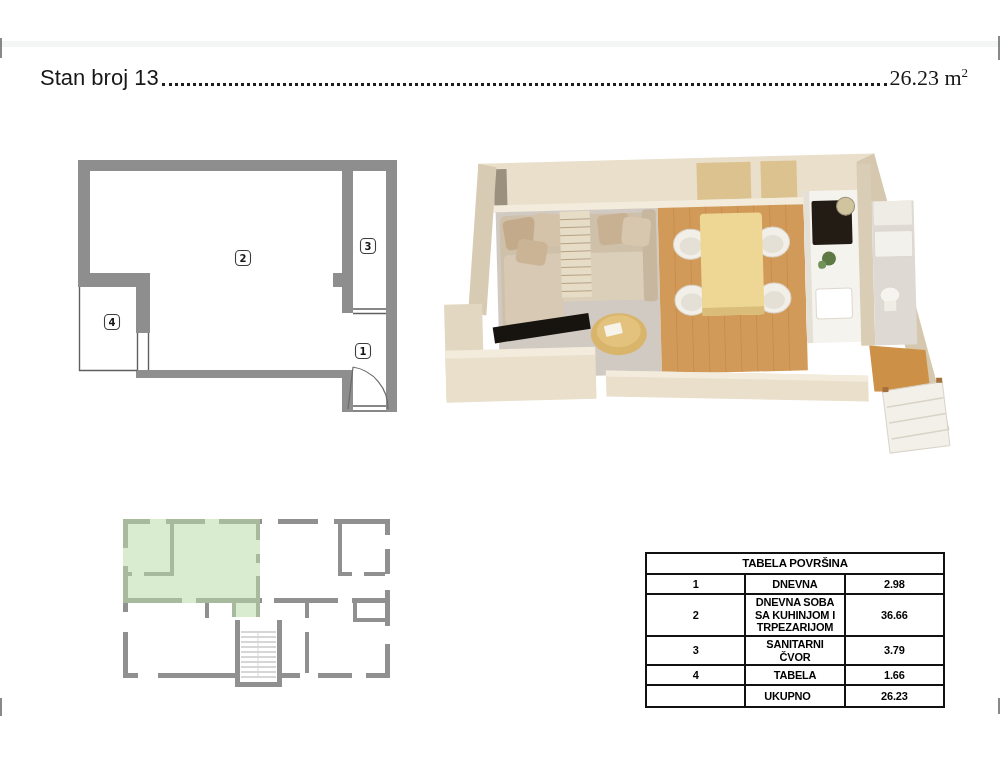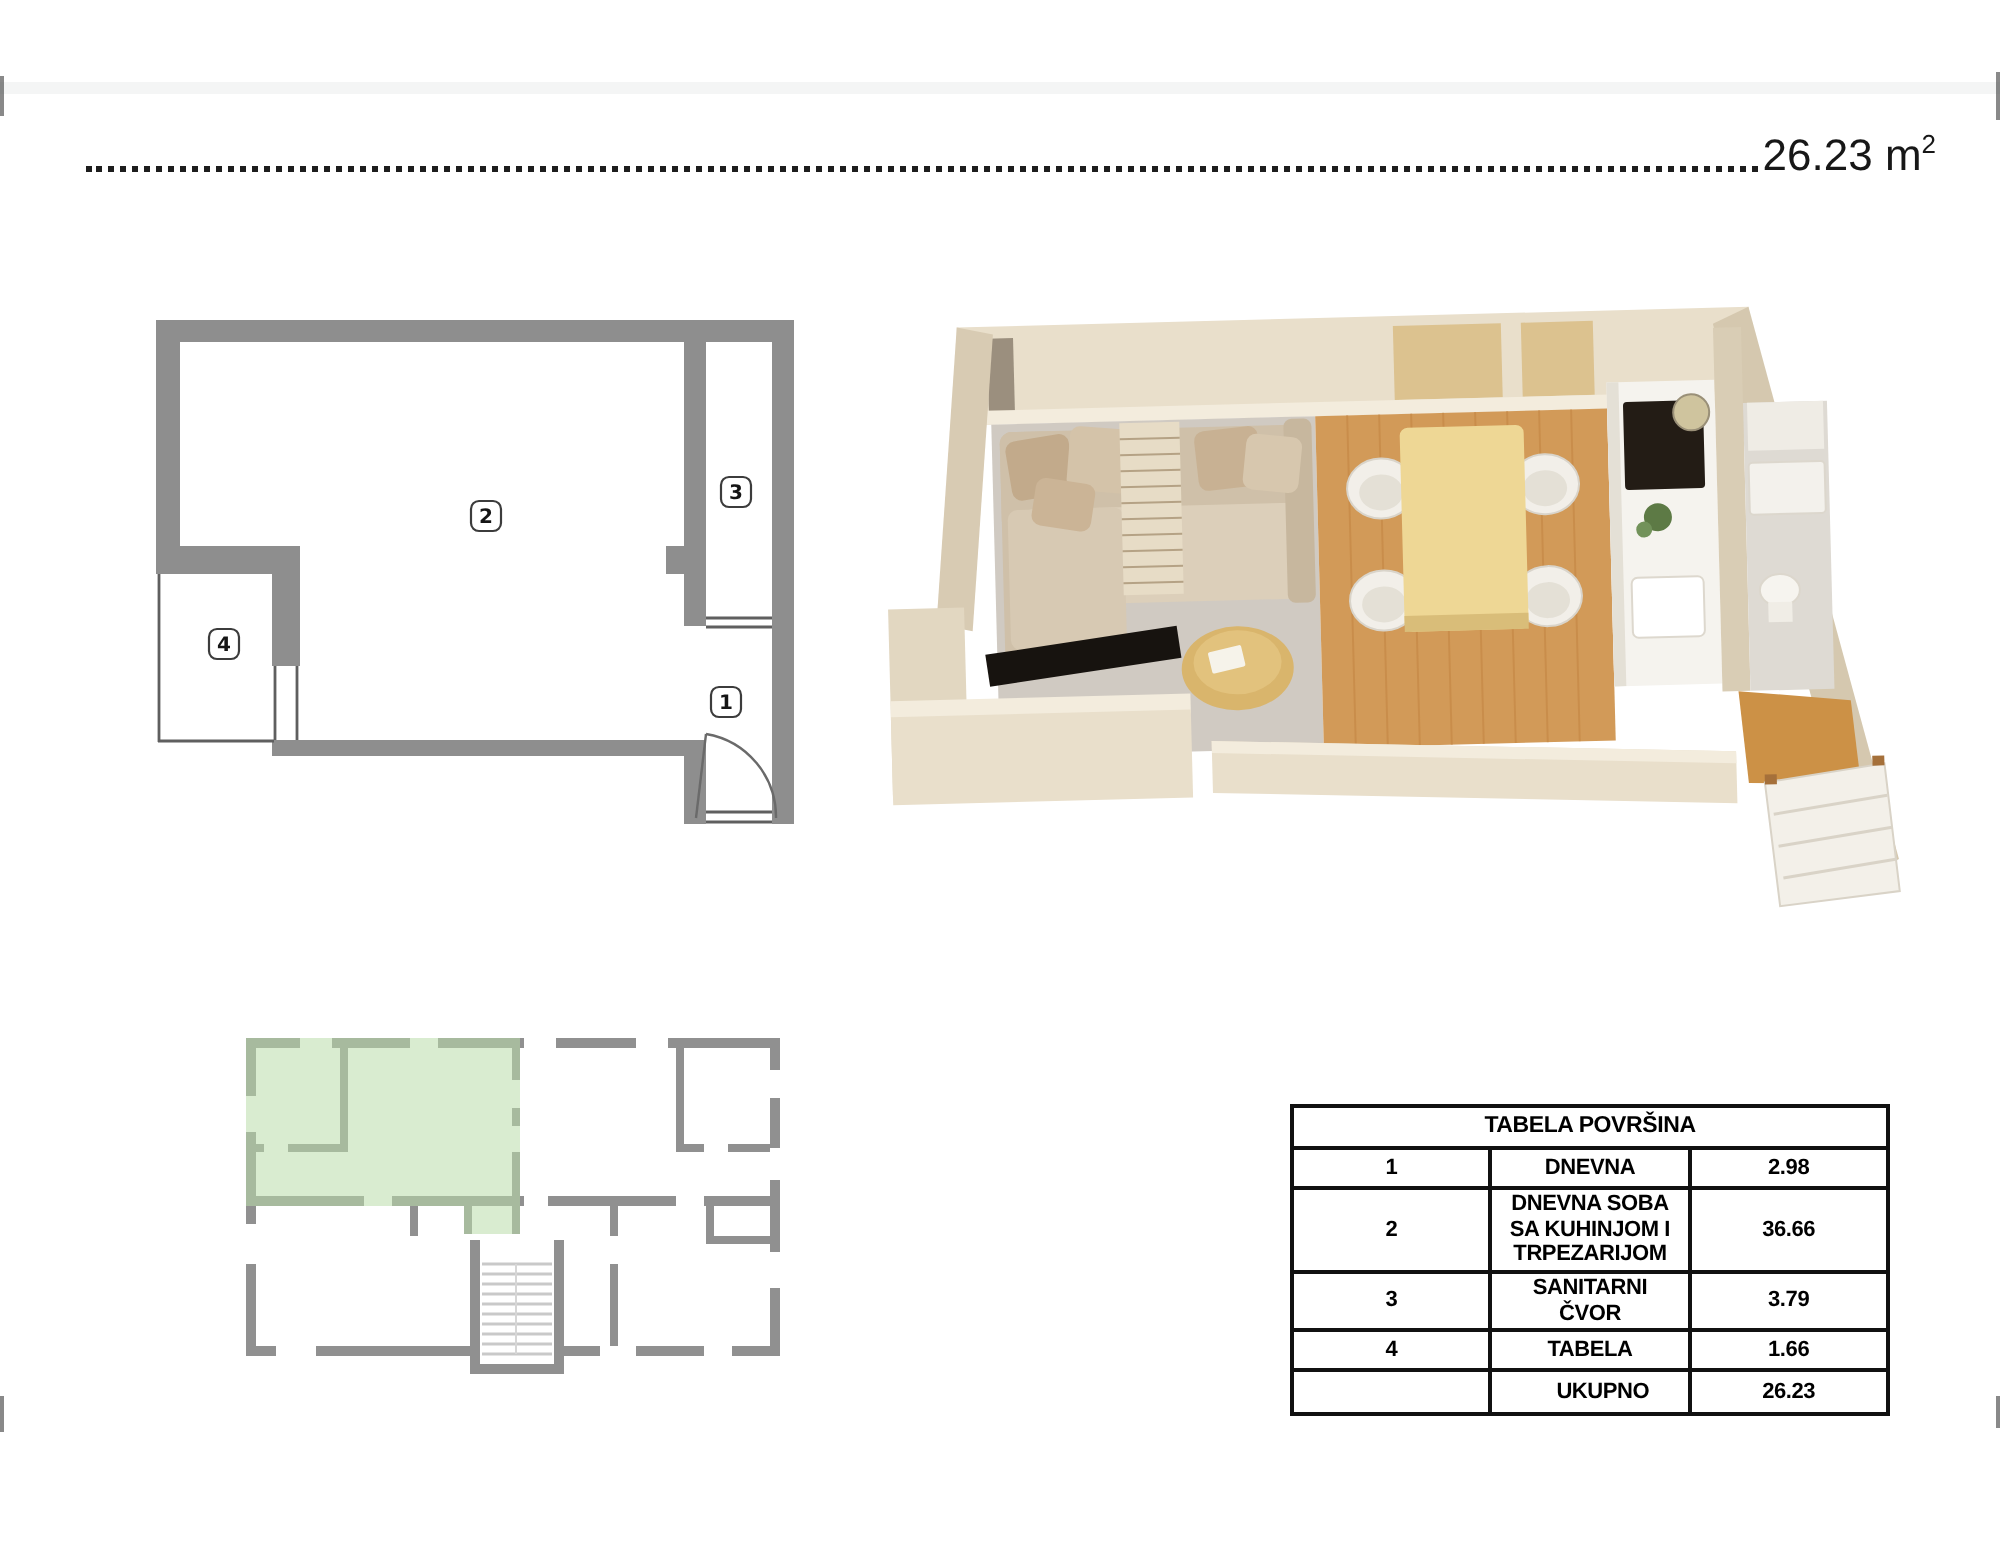--- a/index.html
+++ b/index.html
@@ -7,56 +7,57 @@
     width:1000px;height:776px;position:relative;background:#ffffff;
     font-family:"Liberation Sans", sans-serif;color:#1c1c1c;overflow:hidden;
   }
   
   .title-row{
     position:absolute;left:40px;top:58px;width:928px;height:34px;
     display:flex;align-items:flex-end;font-size:22px;color:#171717;
   }
   .title-left{white-space:nowrap;padding-bottom:1px;}
   .leader{flex:1;border-bottom:3px dotted #1d1d1d;margin:0 2px 6px 3px;height:0;}
-  .title-right{white-space:nowrap;padding-bottom:1px;}
+  .title-right{white-space:nowrap;padding-bottom:1px;font-family:Liberation Serif, serif;}
   .title-right sup{font-size:13px;vertical-align:super;line-height:0;}
   
   .panel{position:absolute;}
   
   .areas-table{
     position:absolute;left:645px;top:552px;width:300px;
     border-collapse:collapse;table-layout:fixed;
     font-size:11px;font-weight:bold;color:#000;letter-spacing:-0.2px;
   }
   .areas-table td{
     border:2px solid #111;text-align:center;vertical-align:middle;
     padding:1px 4px;line-height:1.15;
   }
   .areas-table .col-num{width:50px;}
   .areas-table .col-name{width:166px;}
   .areas-table .col-area{width:78px;}
   .areas-table .hdr td{height:17px;font-size:11.5px;}
   .areas-table .r td{height:16px;}
   .areas-table .r2 td{height:28px;}
   .areas-table .total td{height:18px;}
-  .areas-table .total .t-label{text-align:right;padding-right:19px;}
+  .areas-table .total .t-label{padding-right:19px;}
   
   .edge{position:absolute;background:#4a4a4a;opacity:.65;width:2px;}
   .smudge{position:absolute;left:0;top:41px;width:1000px;height:6px;background:#f1f3f2;opacity:.8;}
 </style>
 </head>
 <body>
 
 <div class="smudge"></div>
 <div class="edge" style="left:0;top:38px;height:20px;"></div>
 <div class="edge" style="left:0;top:698px;height:18px;"></div>
 <div class="edge" style="left:998px;top:36px;height:24px;"></div>
 <div class="edge" style="left:998px;top:698px;height:16px;"></div>
 
 <div class="title-row">
+  <span class="title-left">Stan broj 13</span>
   <span class="leader"></span>
   <span class="title-right"><span>26.23</span>&nbsp;<span>m</span><sup>2</sup></span>
 </div>
 
 <svg class="panel" style="left:60px;top:140px;" width="360" height="290" viewBox="60 140 360 290">
   <g fill="#8e8e8e">
     <rect x="78" y="160" width="319" height="11"></rect>
     <rect x="386" y="160" width="11" height="252"></rect>
     <rect x="78" y="171" width="12" height="116"></rect>
     <rect x="78" y="273" width="72" height="14"></rect>

